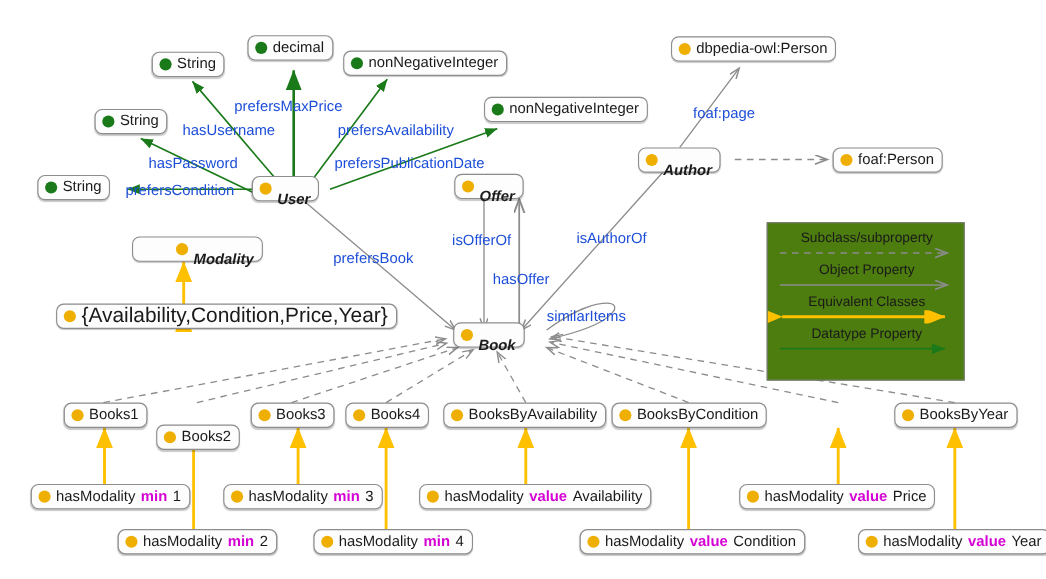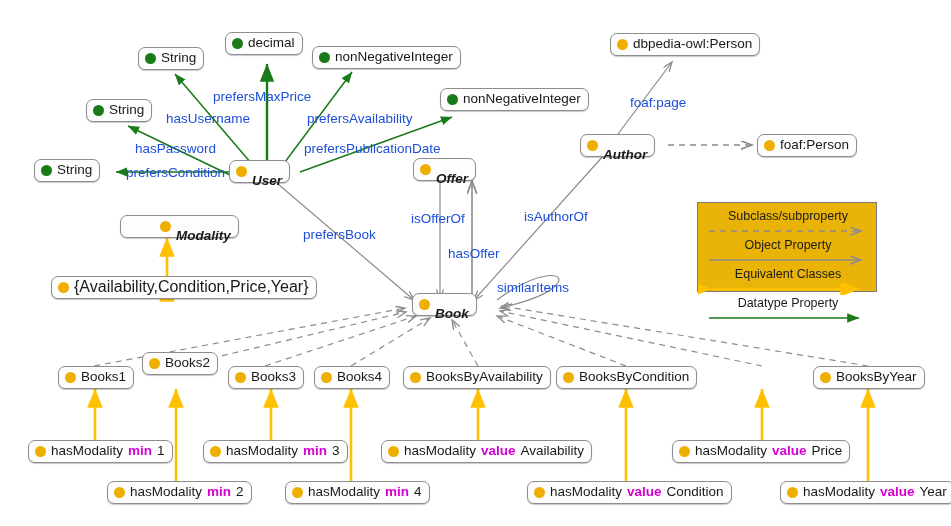--- a/index.html
+++ b/index.html
@@ -24,37 +24,37 @@
     line-height:1;
   }
   .node .dot{
     width:11px;height:11px;border-radius:50%;flex:0 0 auto;display:block;
   }
   .dot.yellow{background:#efaf00;}
   .dot.green{background:#1a7a1a;}
   .node .lbl{display:inline-block;}
   .node.cls .lbl{font-style:italic;font-weight:bold;margin-top:20px;}
   .kw{color:#d400d4;font-weight:bold;}
-  .node.small{font-size:16px;justify-content:center;}
+  .node.small{font-size:19px;justify-content:center;}
 
   
   .elabel{
     position:absolute;
     font-size:13.5px;
     color:#1d4ed8;
     background:transparent;
     white-space:nowrap;
     line-height:1;
   }
 
   
   #legend{
     position:absolute;
-    left:697px;top:202px;width:180px;height:90px;
-    background:#eab308;
+    left:697px;top:202px;width:180px;height:144px;
+    background:#4d7c0f;
     border:1.3px solid #7a7a7a;
     box-sizing:border-box;
   }
   .legend-row{position:absolute;left:0;width:180px;text-align:center;}
   .legend-row .txt{font-size:12.5px;color:#1a1a1a;display:block;line-height:1.05;}
 </style>
 </head>
 <body>
 
 <div id="stage">
@@ -199,21 +199,21 @@
 
   <div class="node cls" style="left:412px;top:293px;">
     <span class="dot yellow"></span>
     <span class="lbl">Book</span>
   </div>
 
   <div class="node" style="left:58px;top:366px;">
     <span class="dot yellow"></span>
     <span class="lbl">Books1</span>
   </div>
-  <div class="node" style="left:142px;top:352px;">
+  <div class="node" style="left:142px;top:386px;">
     <span class="dot yellow"></span>
     <span class="lbl">Books2</span>
   </div>
   <div class="node" style="left:228px;top:366px;text-align:center;">
     <span class="dot yellow"></span>
     <span class="lbl">Books3</span>
   </div>
   <div class="node" style="left:314px;top:366px;">
     <span class="dot yellow"></span>
     <span class="lbl">Books4</span>
@@ -278,21 +278,21 @@
     <span class="lbl">hasModality</span>
     <span class="lbl kw">value</span>
     <span class="lbl">Year</span>
   </div>
 
   <div class="elabel" style="left:213px;top:90px;">prefersMaxPrice</div>
   <div class="elabel" style="left:166px;top:112px;">hasUsername</div>
   <div class="elabel" style="left:279px;top:112px;padding-left:28px;">prefersAvailability</div>
   <div class="elabel" style="left:135px;top:142px;">hasPassword</div>
   <div class="elabel" style="left:304px;top:142px;">prefersPublicationDate</div>
-  <div class="elabel" style="left:126px;top:166px;">prefersCondition</div>
+  <div class="elabel" style="left:114px;top:166px;">prefersCondition</div>
   <div class="elabel" style="left:303px;top:228px;">prefersBook</div>
   <div class="elabel" style="left:630px;top:96px;">foaf:page</div>
   <div class="elabel" style="left:524px;top:210px;">isAuthorOf</div>
   <div class="elabel" style="left:411px;top:212px;">isOfferOf</div>
   <div class="elabel" style="left:448px;top:247px;">hasOffer</div>
   <div class="elabel" style="left:497px;top:281px;">similarItems</div>
 
   <div id="legend">
     <div class="legend-row" style="top:7px;">
       <span class="txt">Subclass/subproperty</span>

